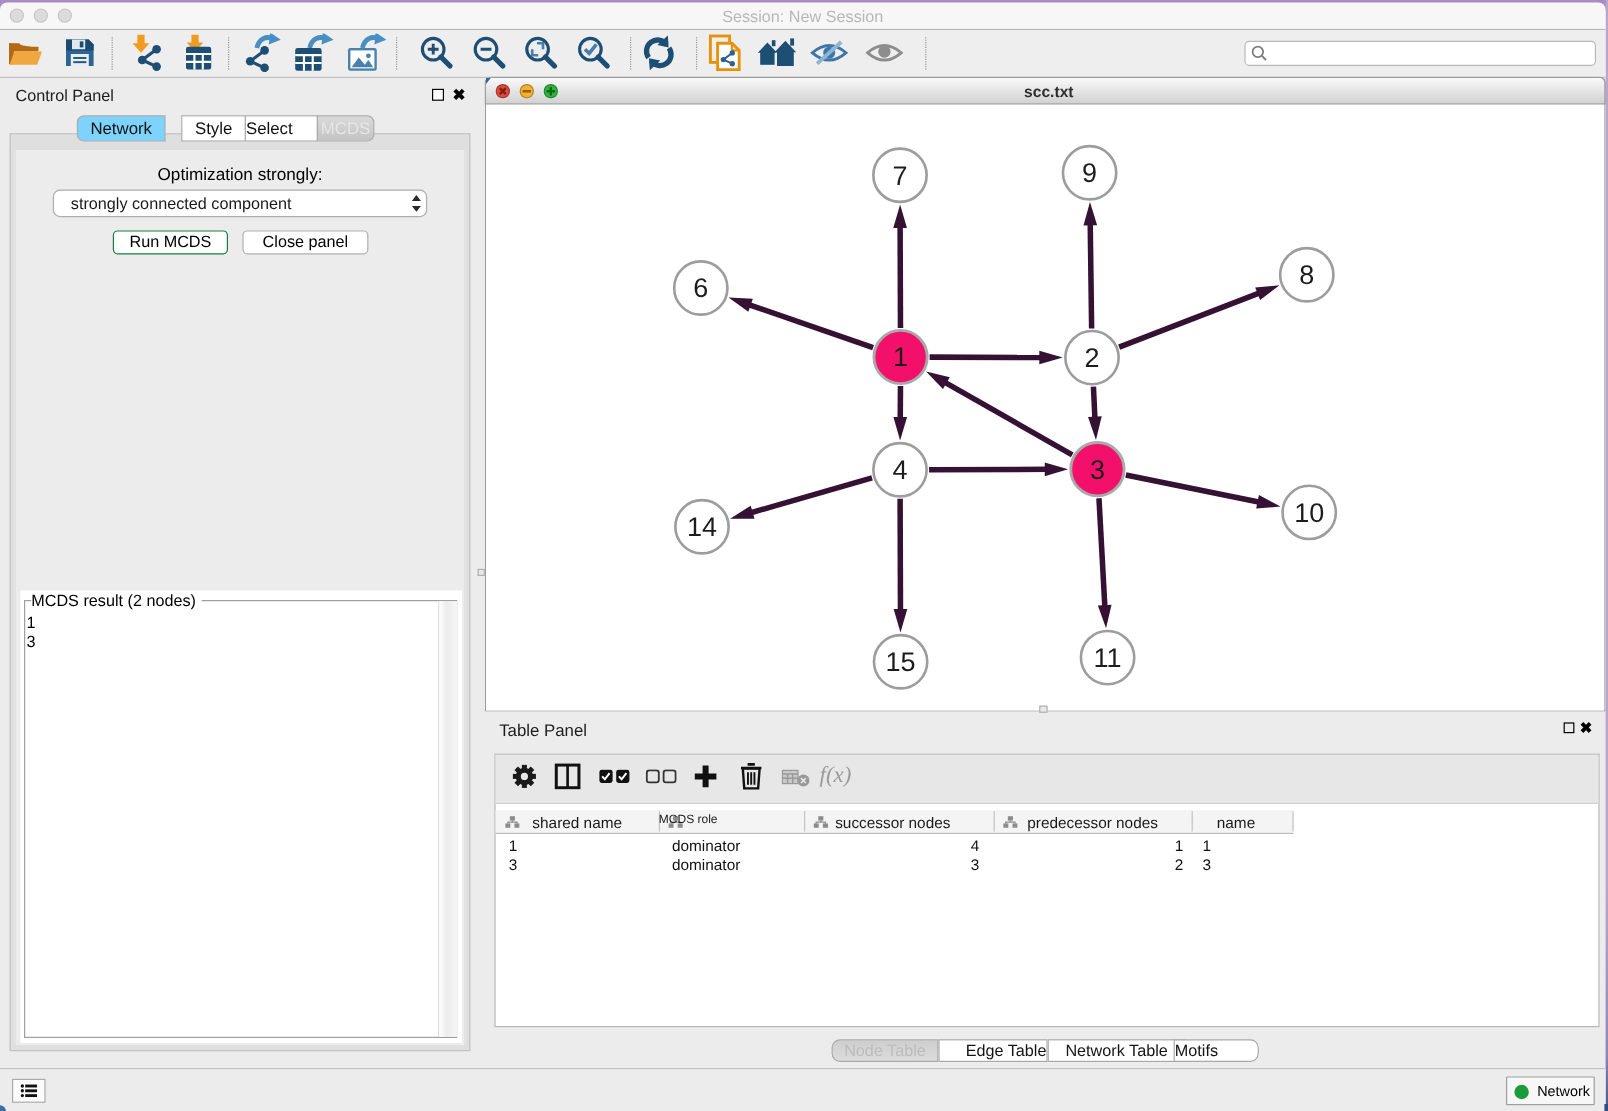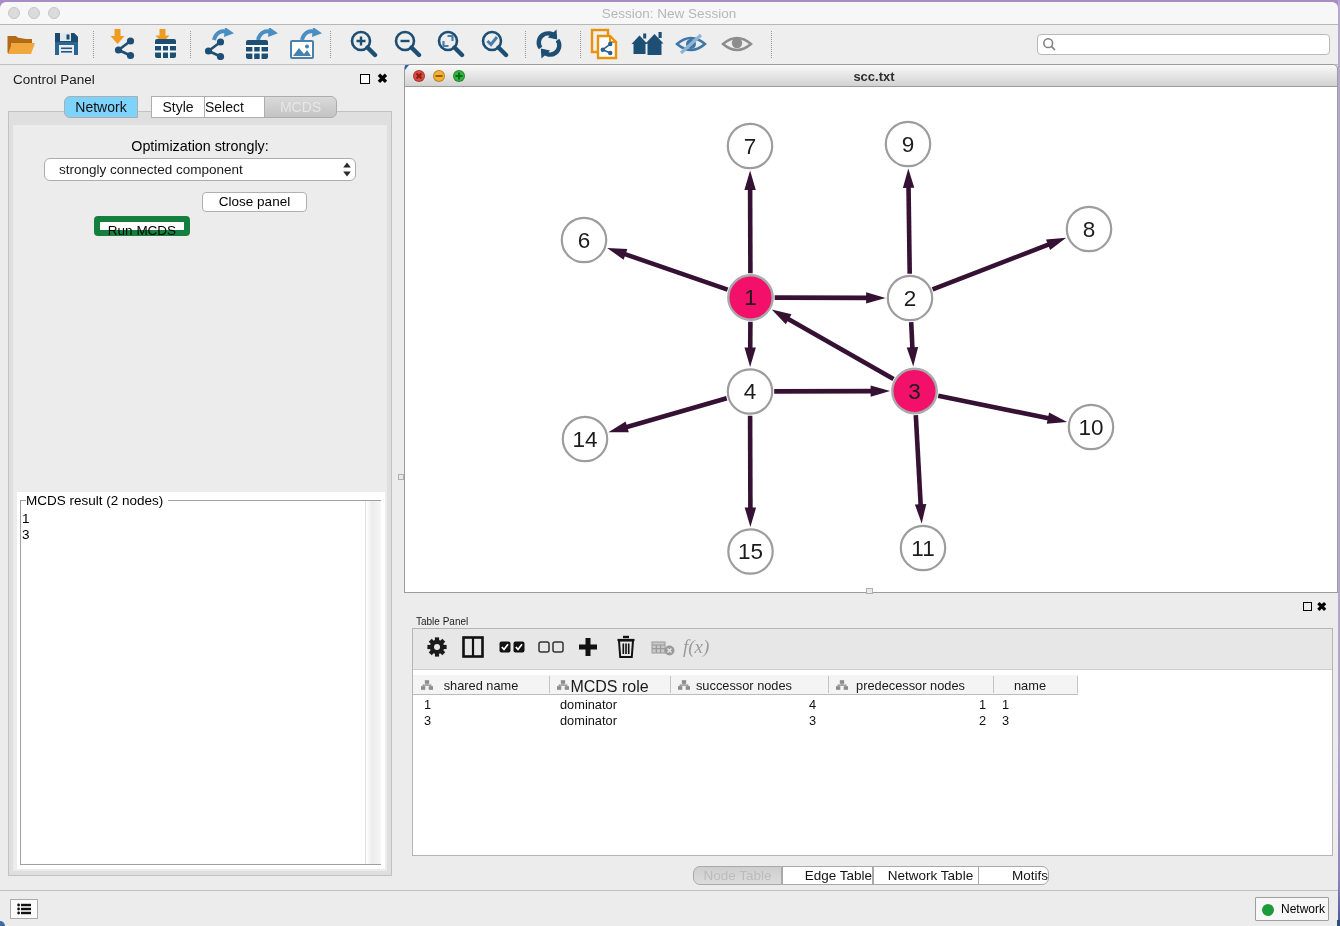--- a/index.html
+++ b/index.html
@@ -159,31 +159,31 @@
 <div class="a" style="left:377px;top:71px;font-size:13px;font-weight:bold;color:#000;">✖</div>
 <div class="a" style="left:8px;top:111px;width:384px;height:765px;background:#dfdfdf;
  border:1px solid #c2c2c2;box-sizing:border-box;"></div>
 <div class="a" style="left:13px;top:125px;width:374px;height:746px;background:#ececec;"></div>
 <div class="a" style="left:64px;top:96px;width:74px;height:22px;box-sizing:border-box;z-index:5;
  border:1px solid #adadad;background:#7dd3fc;color:#111;border-radius:6px 0 0 6px;text-align:center;font-size:14px;line-height:20.5px;">Network</div>
 <div class="a" style="left:151px;top:96px;width:54px;height:22px;box-sizing:border-box;z-index:5;
  border:1px solid #adadad;background:#fff;color:#111;text-align:center;font-size:14px;line-height:20.5px;">Style</div>
 <div class="a" style="left:204px;top:96px;width:61px;height:22px;box-sizing:border-box;z-index:5;
  border:1px solid #adadad;background:#fff;color:#111;font-size:14px;line-height:20.5px;">Select</div>
-<div class="a" style="left:264px;top:96px;width:73px;height:22px;box-sizing:border-box;z-index:5;
+<div class="a" style="left:264px;top:96px;width:48px;height:22px;box-sizing:border-box;z-index:5;
  border:1px solid #adadad;background:linear-gradient(#dadada,#c3c3c3);color:#e6e6e6;border-radius:0 6px 6px 0;text-align:center;font-size:14px;line-height:20.5px;">MCDS</div>
 <div class="a" style="left:0px;top:138px;width:400px;text-align:center;font-size:14.3px;color:#000;">Optimization strongly:</div>
 <div class="a" style="left:44px;top:158px;width:312px;height:23px;box-sizing:border-box;background:#fff;
  border:1px solid #adadad;border-radius:6px;font-size:13.5px;color:#1a1a1a;line-height:21px;padding-left:14px;">strongly connected component</div>
 <svg class="a" style="left:342px;top:162px;" width="10" height="15" viewBox="0 0 10 15">
 <path d="M5 0.5 L8.8 5.4 L1.2 5.4 Z" fill="#2a2a2a"></path>
     <path d="M5 14.5 L8.8 9.6 L1.2 9.6 Z" fill="#2a2a2a"></path>
   </svg>
 <div class="a" style="left:94px;top:192px;width:96px;height:20px;box-sizing:border-box;background:#fff;
- border:6px solid #15803d;border-radius:4px;text-align:center;font-size:13.5px;color:#000;line-height:18px;margin-top:24px;">Run MCDS</div>
+ border:1px solid #15803d;border-radius:4px;text-align:center;font-size:13.5px;color:#000;line-height:18px;">Run MCDS</div>
 <div class="a" style="left:202px;top:192px;width:105px;height:20px;box-sizing:border-box;background:#fff;
  border:1px solid #b0b0b0;border-radius:4px;text-align:center;font-size:13.5px;color:#000;line-height:18px;">Close panel</div>
 <div class="a" style="left:17px;top:492px;width:368px;height:377px;background:#fff;"></div>
 <div class="a" style="left:20px;top:500px;width:361px;height:365px;box-sizing:border-box;
  border:1px solid #9f9f9f;box-shadow:inset 0 0 0 1px #fdfdfd;"></div>
 <div class="a" style="left:26px;top:493px;width:142px;height:14px;background:#fff;font-size:13.5px;color:#000;">MCDS result (2 nodes)</div>
 <div class="a" style="left:22px;top:511px;font-size:13.5px;color:#000;line-height:16px;">1<br>3</div>
 <div class="a" style="left:365px;top:501px;width:15px;height:363px;background:linear-gradient(90deg,#ffffff,#ececec 40%,#f6f6f6);border-left:1px solid #e0e0e0;"></div>
 <div class="a" style="left:398px;top:474px;width:6px;height:6px;background:#e8e8e8;border:1px solid #b0b0b0;box-sizing:border-box;"></div>
 <div class="a" style="left:404px;top:64px;width:934px;height:529px;background:#fff;
@@ -252,21 +252,21 @@
     <circle cx="1091" cy="427" r="22.2" fill="#ffffff" stroke="#9d9d9d" stroke-width="2.2"></circle>
     <text x="1091" y="434.8" text-anchor="middle" font-size="22.5" fill="#1c1c1c">10</text>
     <circle cx="923" cy="548" r="22.2" fill="#ffffff" stroke="#9d9d9d" stroke-width="2.2"></circle>
     <text x="923" y="555.8" text-anchor="middle" font-size="22.5" fill="#1c1c1c">11</text>
     <circle cx="585" cy="439" r="22.2" fill="#ffffff" stroke="#9d9d9d" stroke-width="2.2"></circle>
     <text x="585" y="446.8" text-anchor="middle" font-size="22.5" fill="#1c1c1c">14</text>
     <circle cx="750.5" cy="551.5" r="22.2" fill="#ffffff" stroke="#9d9d9d" stroke-width="2.2"></circle>
     <text x="750.5" y="559.3" text-anchor="middle" font-size="22.5" fill="#1c1c1c">15</text>
   </svg>
 <div class="a" style="left:866px;top:588px;width:7px;height:6px;background:#e8e8e8;border:1px solid #b0b0b0;box-sizing:border-box;"></div>
-<div class="a" style="left:416px;top:616px;font-size:10px;color:#1c1c1c;">Table Panel</div>
+<div class="a" style="left:416px;top:600px;font-size:14px;color:#1c1c1c;">Table Panel</div>
 <div class="a" style="left:1303px;top:602px;width:9px;height:9px;border:1.7px solid #000;box-sizing:border-box;"></div>
 <div class="a" style="left:1316.5px;top:599px;font-size:12.5px;font-weight:bold;color:#000;">✖</div>
 <div class="a" style="left:412px;top:628px;width:921px;height:228px;box-sizing:border-box;
  background:#fff;border:1px solid #b5b5b5;"></div>
 <div class="a" style="left:413px;top:629px;width:919px;height:40px;background:#e7e7e7;border-bottom:1px solid #cfcfcf;"></div>
 <svg class="a" style="left:426.0px;top:636.0px;" width="22" height="22" viewBox="0 0 22 22">
     <g transform="translate(11,11)">
       <rect x="-2.1" y="-9.6" width="4.2" height="5" transform="rotate(0 0 0)" fill="#1a1a1a"></rect>
       <rect x="-2.1" y="-9.6" width="4.2" height="5" transform="rotate(45 0 0)" fill="#1a1a1a"></rect>
       <rect x="-2.1" y="-9.6" width="4.2" height="5" transform="rotate(90 0 0)" fill="#1a1a1a"></rect>
@@ -321,21 +321,21 @@
     <path d="M5.6 3.4 V4.6 M2 5.6 V4.6 H9.2 V5.6" stroke="#8c8c8c" stroke-width="1" fill="none"></path>
   </svg>
 <div class="a" style="left:413px;top:678px;width:136px;text-align:center;font-size:12.8px;color:#1a1a1a;">shared name</div>
 <div class="a" style="left:549px;top:676px;width:1px;height:17px;background:#c4c4c4;"></div>
 <svg class="a" style="left:557px;top:680px;" width="12" height="10" viewBox="0 0 11.2 9">
     <rect x="3.6" y="0" width="4" height="3.4" fill="#8c8c8c"></rect>
     <rect x="0" y="5.6" width="4" height="3.4" fill="#8c8c8c"></rect>
     <rect x="7.2" y="5.6" width="4" height="3.4" fill="#8c8c8c"></rect>
     <path d="M5.6 3.4 V4.6 M2 5.6 V4.6 H9.2 V5.6" stroke="#8c8c8c" stroke-width="1" fill="none"></path>
   </svg>
-<div class="a" style="left:549px;top:678px;width:121px;text-align:center;font-size:16px;color:#1a1a1a;">MCDS role</div>
+<div class="a" style="left:549px;top:678px;width:121px;text-align:left;font-size:10px;color:#1a1a1a;">MCDS role</div>
 <div class="a" style="left:670px;top:676px;width:1px;height:17px;background:#c4c4c4;"></div>
 <svg class="a" style="left:678px;top:680px;" width="12" height="10" viewBox="0 0 11.2 9">
     <rect x="3.6" y="0" width="4" height="3.4" fill="#8c8c8c"></rect>
     <rect x="0" y="5.6" width="4" height="3.4" fill="#8c8c8c"></rect>
     <rect x="7.2" y="5.6" width="4" height="3.4" fill="#8c8c8c"></rect>
     <path d="M5.6 3.4 V4.6 M2 5.6 V4.6 H9.2 V5.6" stroke="#8c8c8c" stroke-width="1" fill="none"></path>
   </svg>
 <div class="a" style="left:634px;top:678px;width:158px;text-align:right;font-size:12.8px;color:#1a1a1a;">successor nodes</div>
 <div class="a" style="left:828px;top:676px;width:1px;height:17px;background:#c4c4c4;"></div>
 <svg class="a" style="left:836px;top:680px;" width="12" height="10" viewBox="0 0 11.2 9">
@@ -357,21 +357,21 @@
 <div class="a" style="left:670px;top:713px;width:146px;text-align:right;font-size:12.8px;color:#111;">3</div>
 <div class="a" style="left:828px;top:713px;width:158px;text-align:right;font-size:12.8px;color:#111;">2</div>
 <div class="a" style="left:1002px;top:713px;font-size:12.8px;color:#111;">3</div>
 <div class="a" style="left:694px;top:866px;width:89px;height:19px;box-sizing:border-box;
  border:1px solid #a9a9a9;margin-left:-1px;background:linear-gradient(#cecece,#dcdcdc);color:#bcbcbc;border-radius:7px 0 0 7px;text-align:center;font-size:13.5px;line-height:18px;">Node Table</div>
 <div class="a" style="left:783px;top:866px;width:91px;height:19px;box-sizing:border-box;
  border:1px solid #a9a9a9;margin-left:-1px;background:#fff;color:#141414;text-align:right;font-size:13.5px;line-height:18px;">Edge Table</div>
 <div class="a" style="left:874px;top:866px;width:115px;height:19px;box-sizing:border-box;
  border:1px solid #a9a9a9;margin-left:-1px;background:#fff;color:#141414;text-align:center;font-size:13.5px;line-height:18px;">Network Table</div>
 <div class="a" style="left:979px;top:866px;width:71px;height:19px;box-sizing:border-box;
- border:1px solid #a9a9a9;margin-left:-1px;background:#fff;color:#141414;border-radius:0 7px 7px 0;text-align:right;font-size:13.5px;line-height:18px;">Motifs</div>
+ border:1px solid #a9a9a9;margin-left:-1px;background:#fff;color:#141414;border-radius:0 7px 7px 0;text-align:left;font-size:13.5px;line-height:18px;">Motifs</div>
 <div class="a" style="left:0;top:890px;width:1338px;height:36px;background:#ececec;border-top:1px solid #c2c2c2;"></div>
 <div class="a" style="left:10px;top:899px;width:28px;height:20px;box-sizing:border-box;background:#fbfbfb;border:1px solid #aaaaaa;"></div>
 <svg class="a" style="left:17px;top:903px;" width="14" height="12" viewBox="0 0 14 12">
 <g fill="#111">
       <circle cx="1.6" cy="2" r="1.4"></circle>
       <circle cx="1.6" cy="6" r="1.4"></circle>
       <circle cx="1.6" cy="10" r="1.4"></circle>
 <rect x="4" y="0.8" width="10" height="2.4"></rect>
       <rect x="4" y="4.8" width="10" height="2.4"></rect>
       <rect x="4" y="8.8" width="10" height="2.4"></rect>

